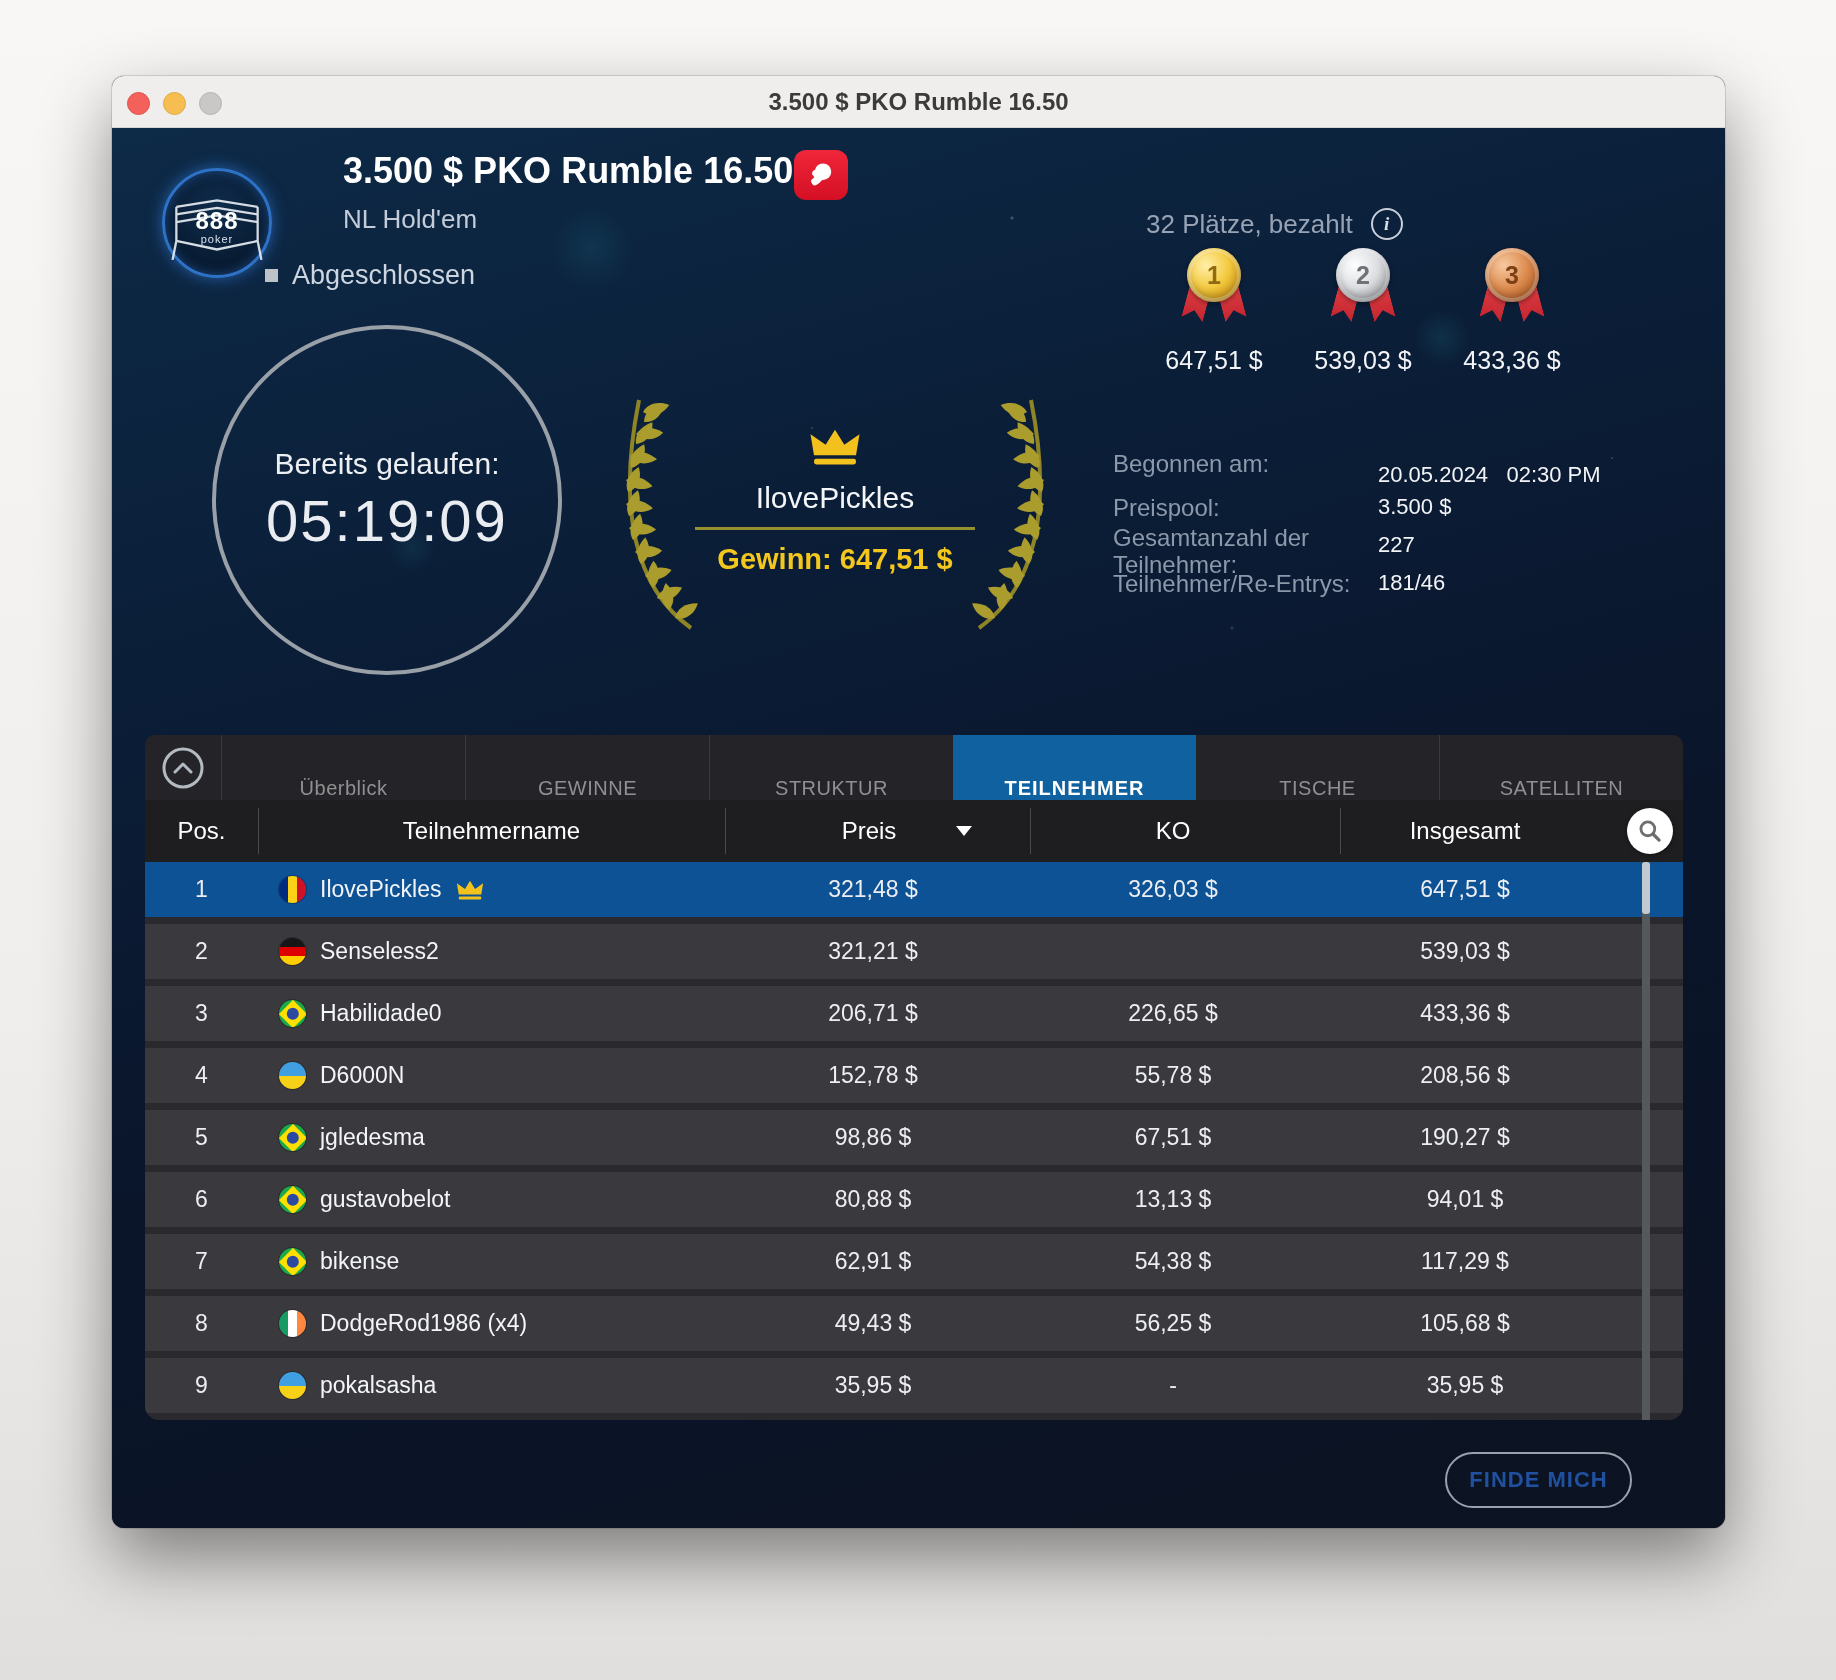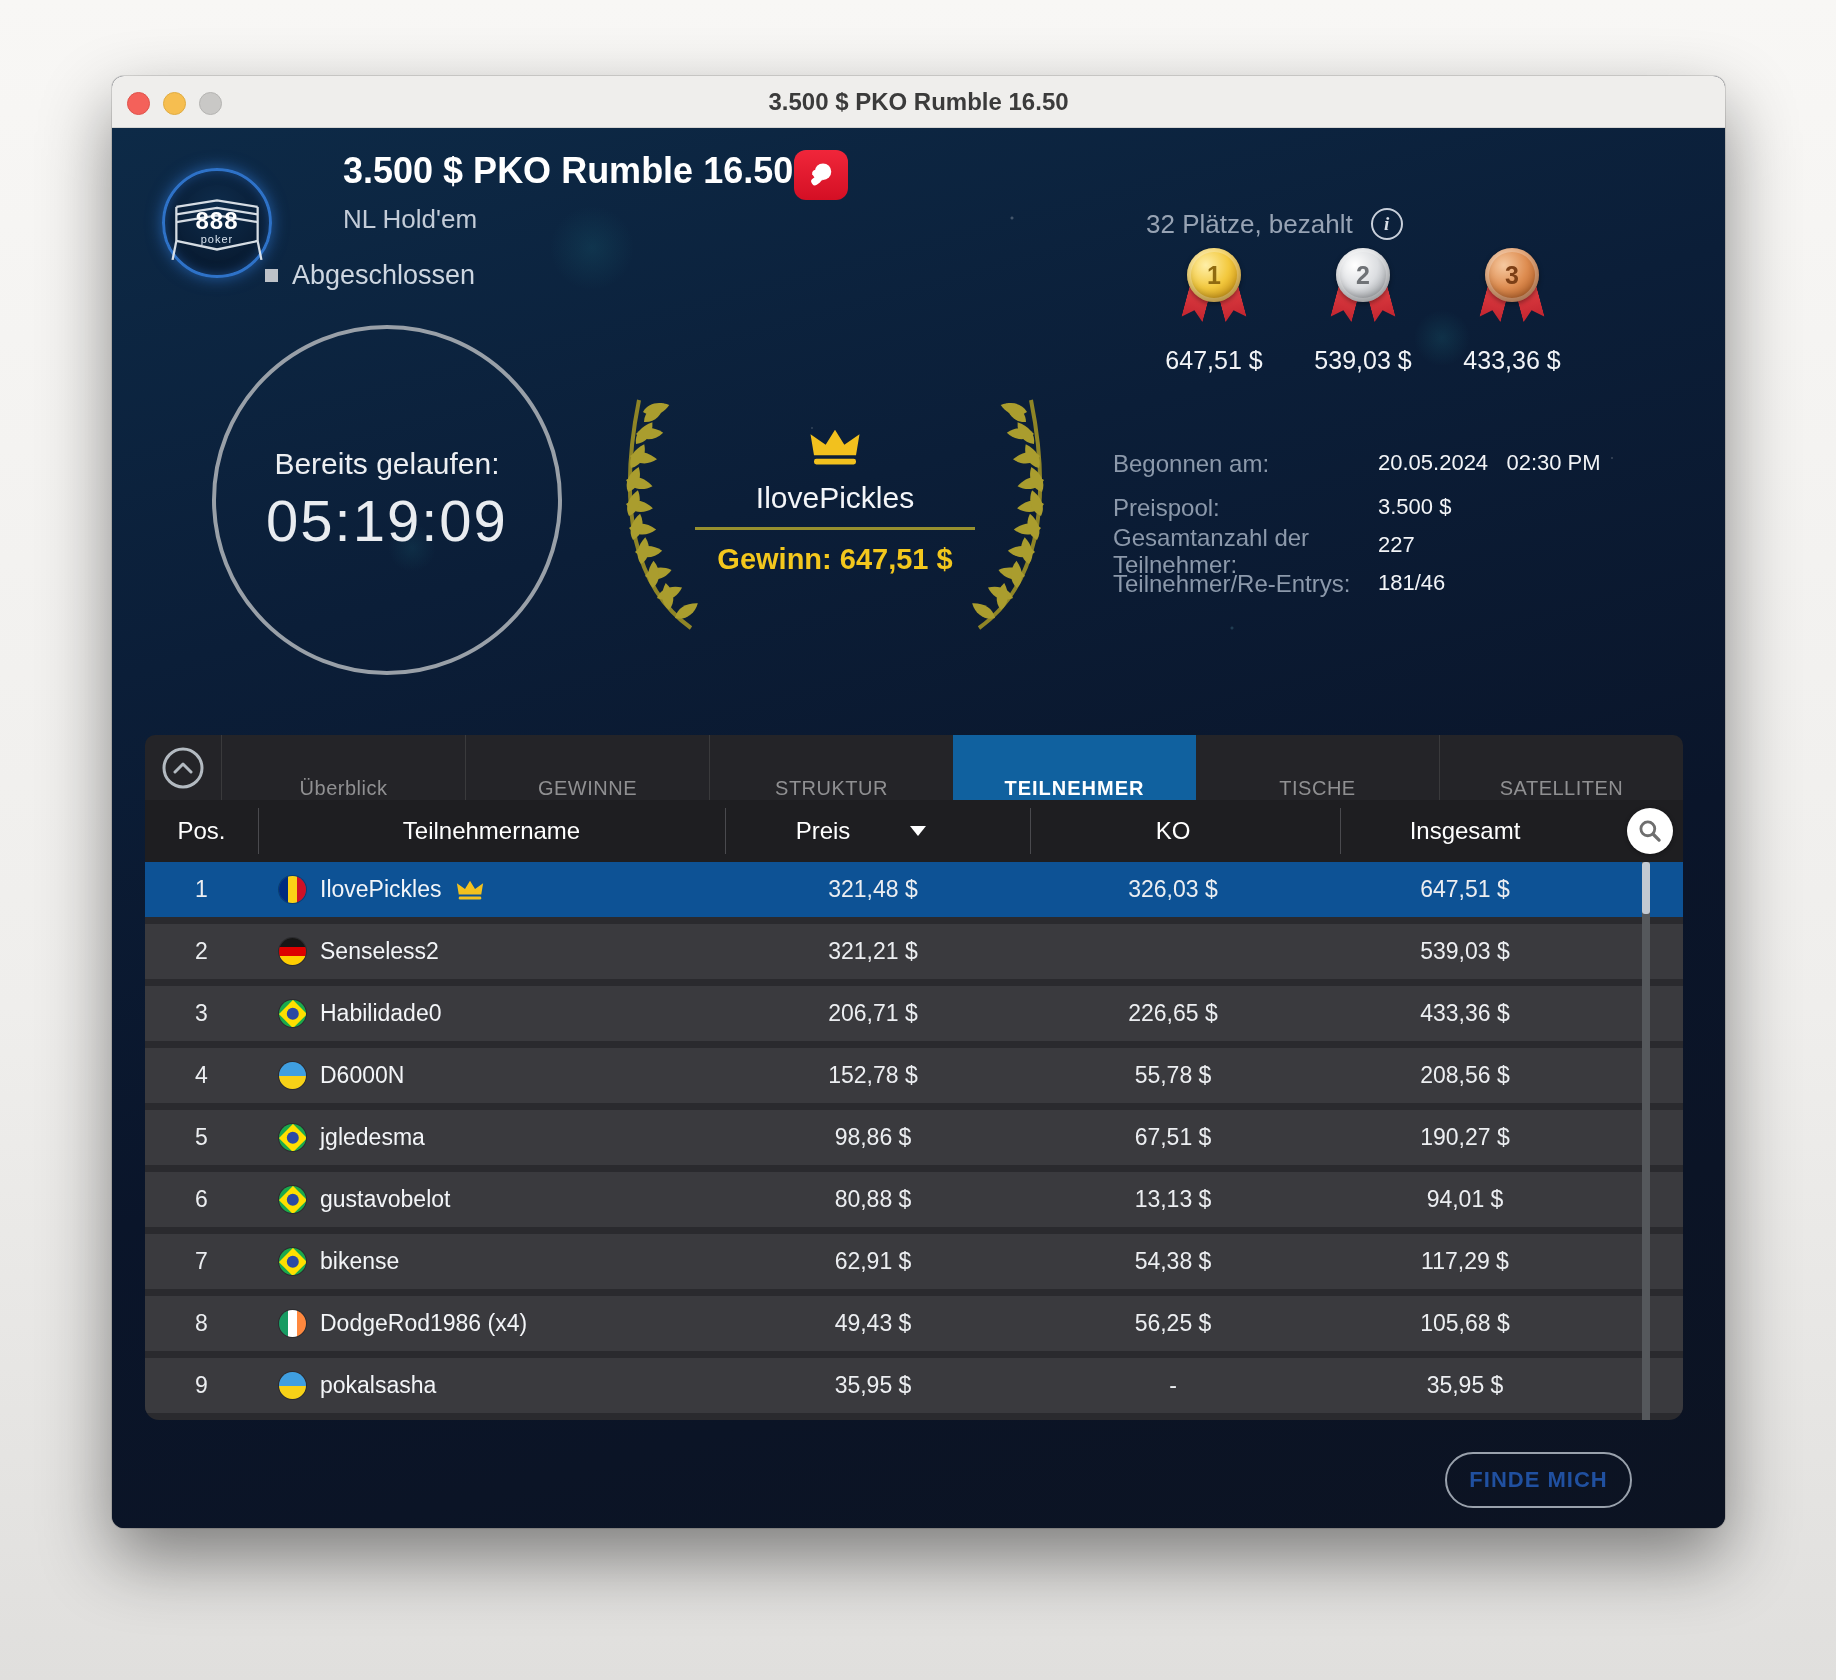--- a/index.html
+++ b/index.html
@@ -91,21 +91,21 @@
   .tab span{font-size:20px;letter-spacing:.5px;color:#909092;}
   .tab.active{background:#10619F;border-left:none;}
   .tab.active + .tab{border-left:none;}
   .tab.active span{color:#FFF;font-weight:bold;letter-spacing:1px;}
   
   .thead{position:absolute;left:33px;top:672px;width:1538px;height:62px;background:#1E1E21;}
   .thead .div{position:absolute;top:8px;bottom:8px;width:1px;background:#4A4A4E;}
   .hc{position:absolute;top:0;bottom:0;display:flex;align-items:center;justify-content:center;color:#FFF;font-size:24px;}
   .hc.pos{left:0;width:113px;}
   .hc.name{left:113px;width:467px;}
-  .hc.v1{left:566px;width:300px;gap:60px;}
+  .hc.v1{left:612px;width:300px;gap:60px;}
   .hc.v2{left:878px;width:300px;}
   .hc.v3{left:1170px;width:300px;}
   .sort-arrow{width:0;height:0;border-left:8px solid transparent;border-right:8px solid transparent;border-top:10px solid #FFF;}
   .search-btn{position:absolute;right:10px;top:8px;width:46px;height:46px;border-radius:50%;background:#FFF;
     display:flex;align-items:center;justify-content:center;box-shadow:0 1px 4px rgba(0,0,0,.4);}
   .tbody{position:absolute;left:33px;top:734px;width:1538px;height:558px;background:#2A2A2E;
     border-radius:0 0 14px 14px;overflow:hidden;}
   .row{position:absolute;left:0;width:1538px;height:55px;background:#3A3A3E;}
   .row.selected{background:#0D5295;}
   .cell{position:absolute;top:0;bottom:0;display:flex;align-items:center;color:#ECEEF1;font-size:23px;}
@@ -277,21 +277,21 @@
           <div class="coin t3">
             <span>3</span>
           </div>
           <div class="medal-amt">433,36 $</div>
         </div>
       </div>
 
     <div class="infolist" style="height: 220px;">
         <div class="irow" style="top: 54px;">
           <span class="il">Begonnen am:</span>
-          <span class="iv" style="top: 0px;">20.05.2024   02:30 PM</span>
+          <span class="iv" style="top: 12px;">20.05.2024   02:30 PM</span>
         </div>
         <div class="irow" style="top: 98px;">
           <span class="il">Preispool:</span>
           <span class="iv" style="top: 0px;">3.500 $</span>
         </div>
         <div class="irow" style="top: 128px;">
           <span class="il">Gesamtanzahl der Teilnehmer:</span>
           <span class="iv" style="top: 8px;">227</span>
         </div>
         <div class="irow" style="top: 174px;">

